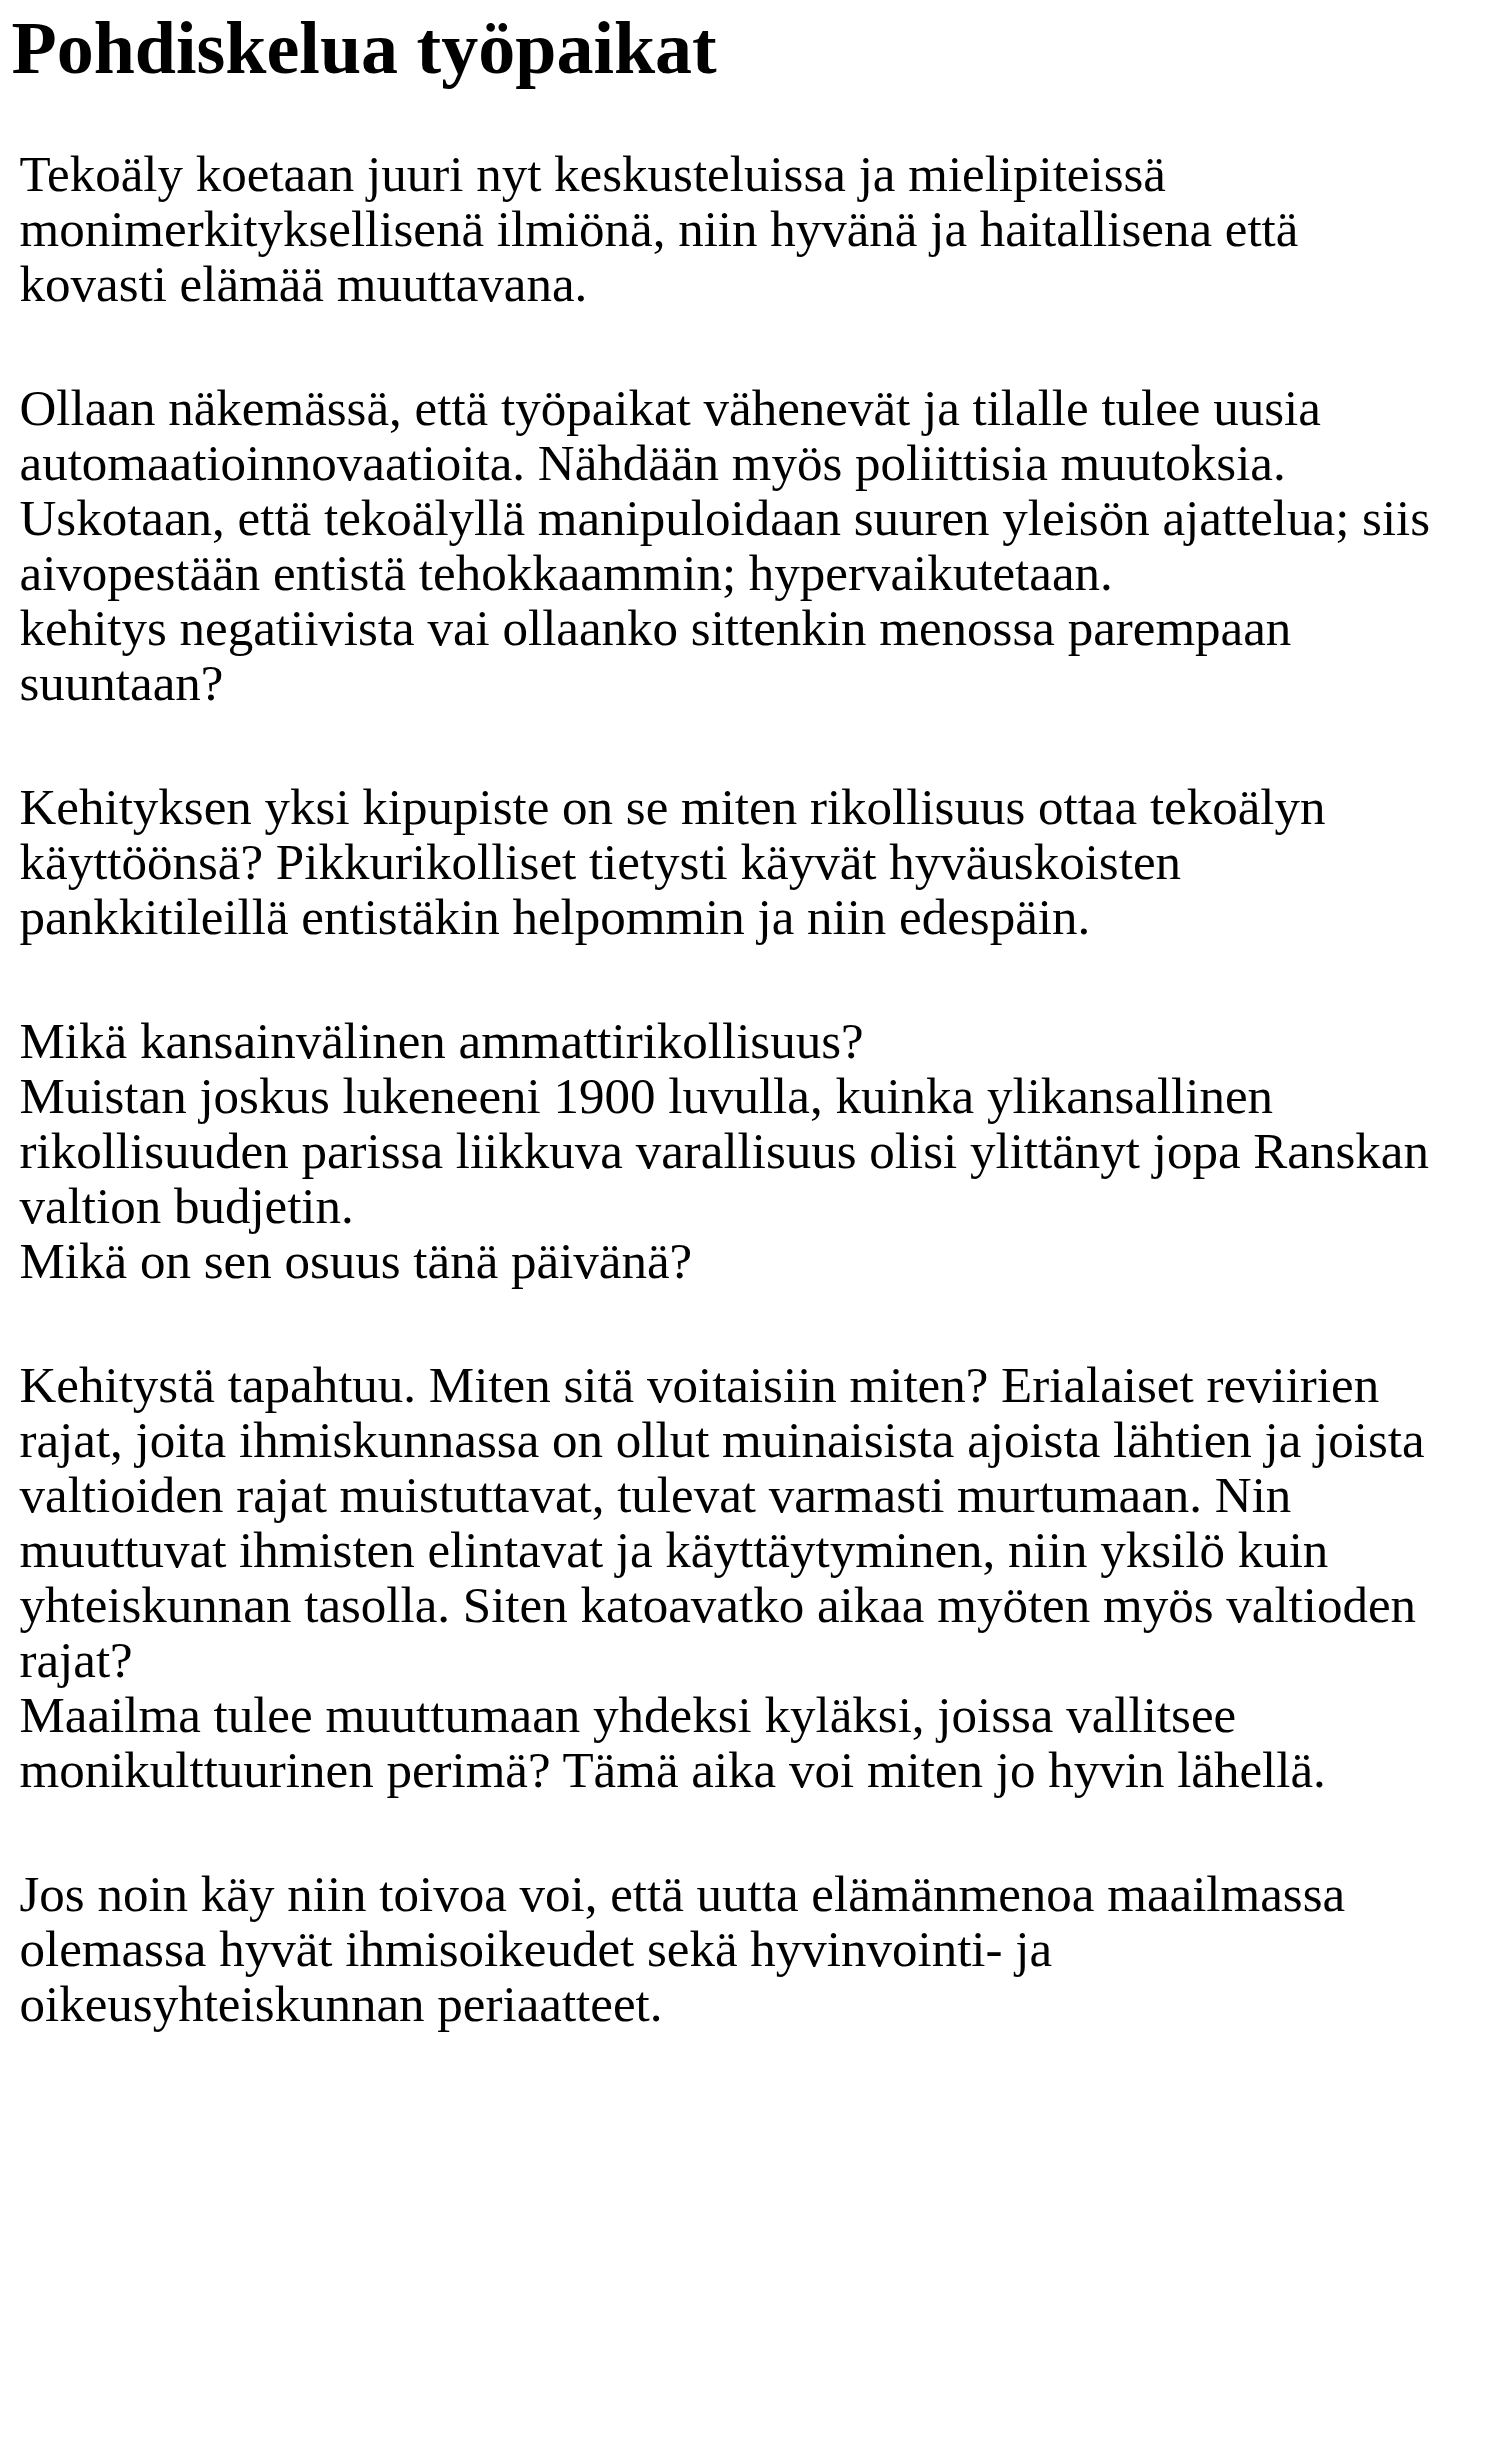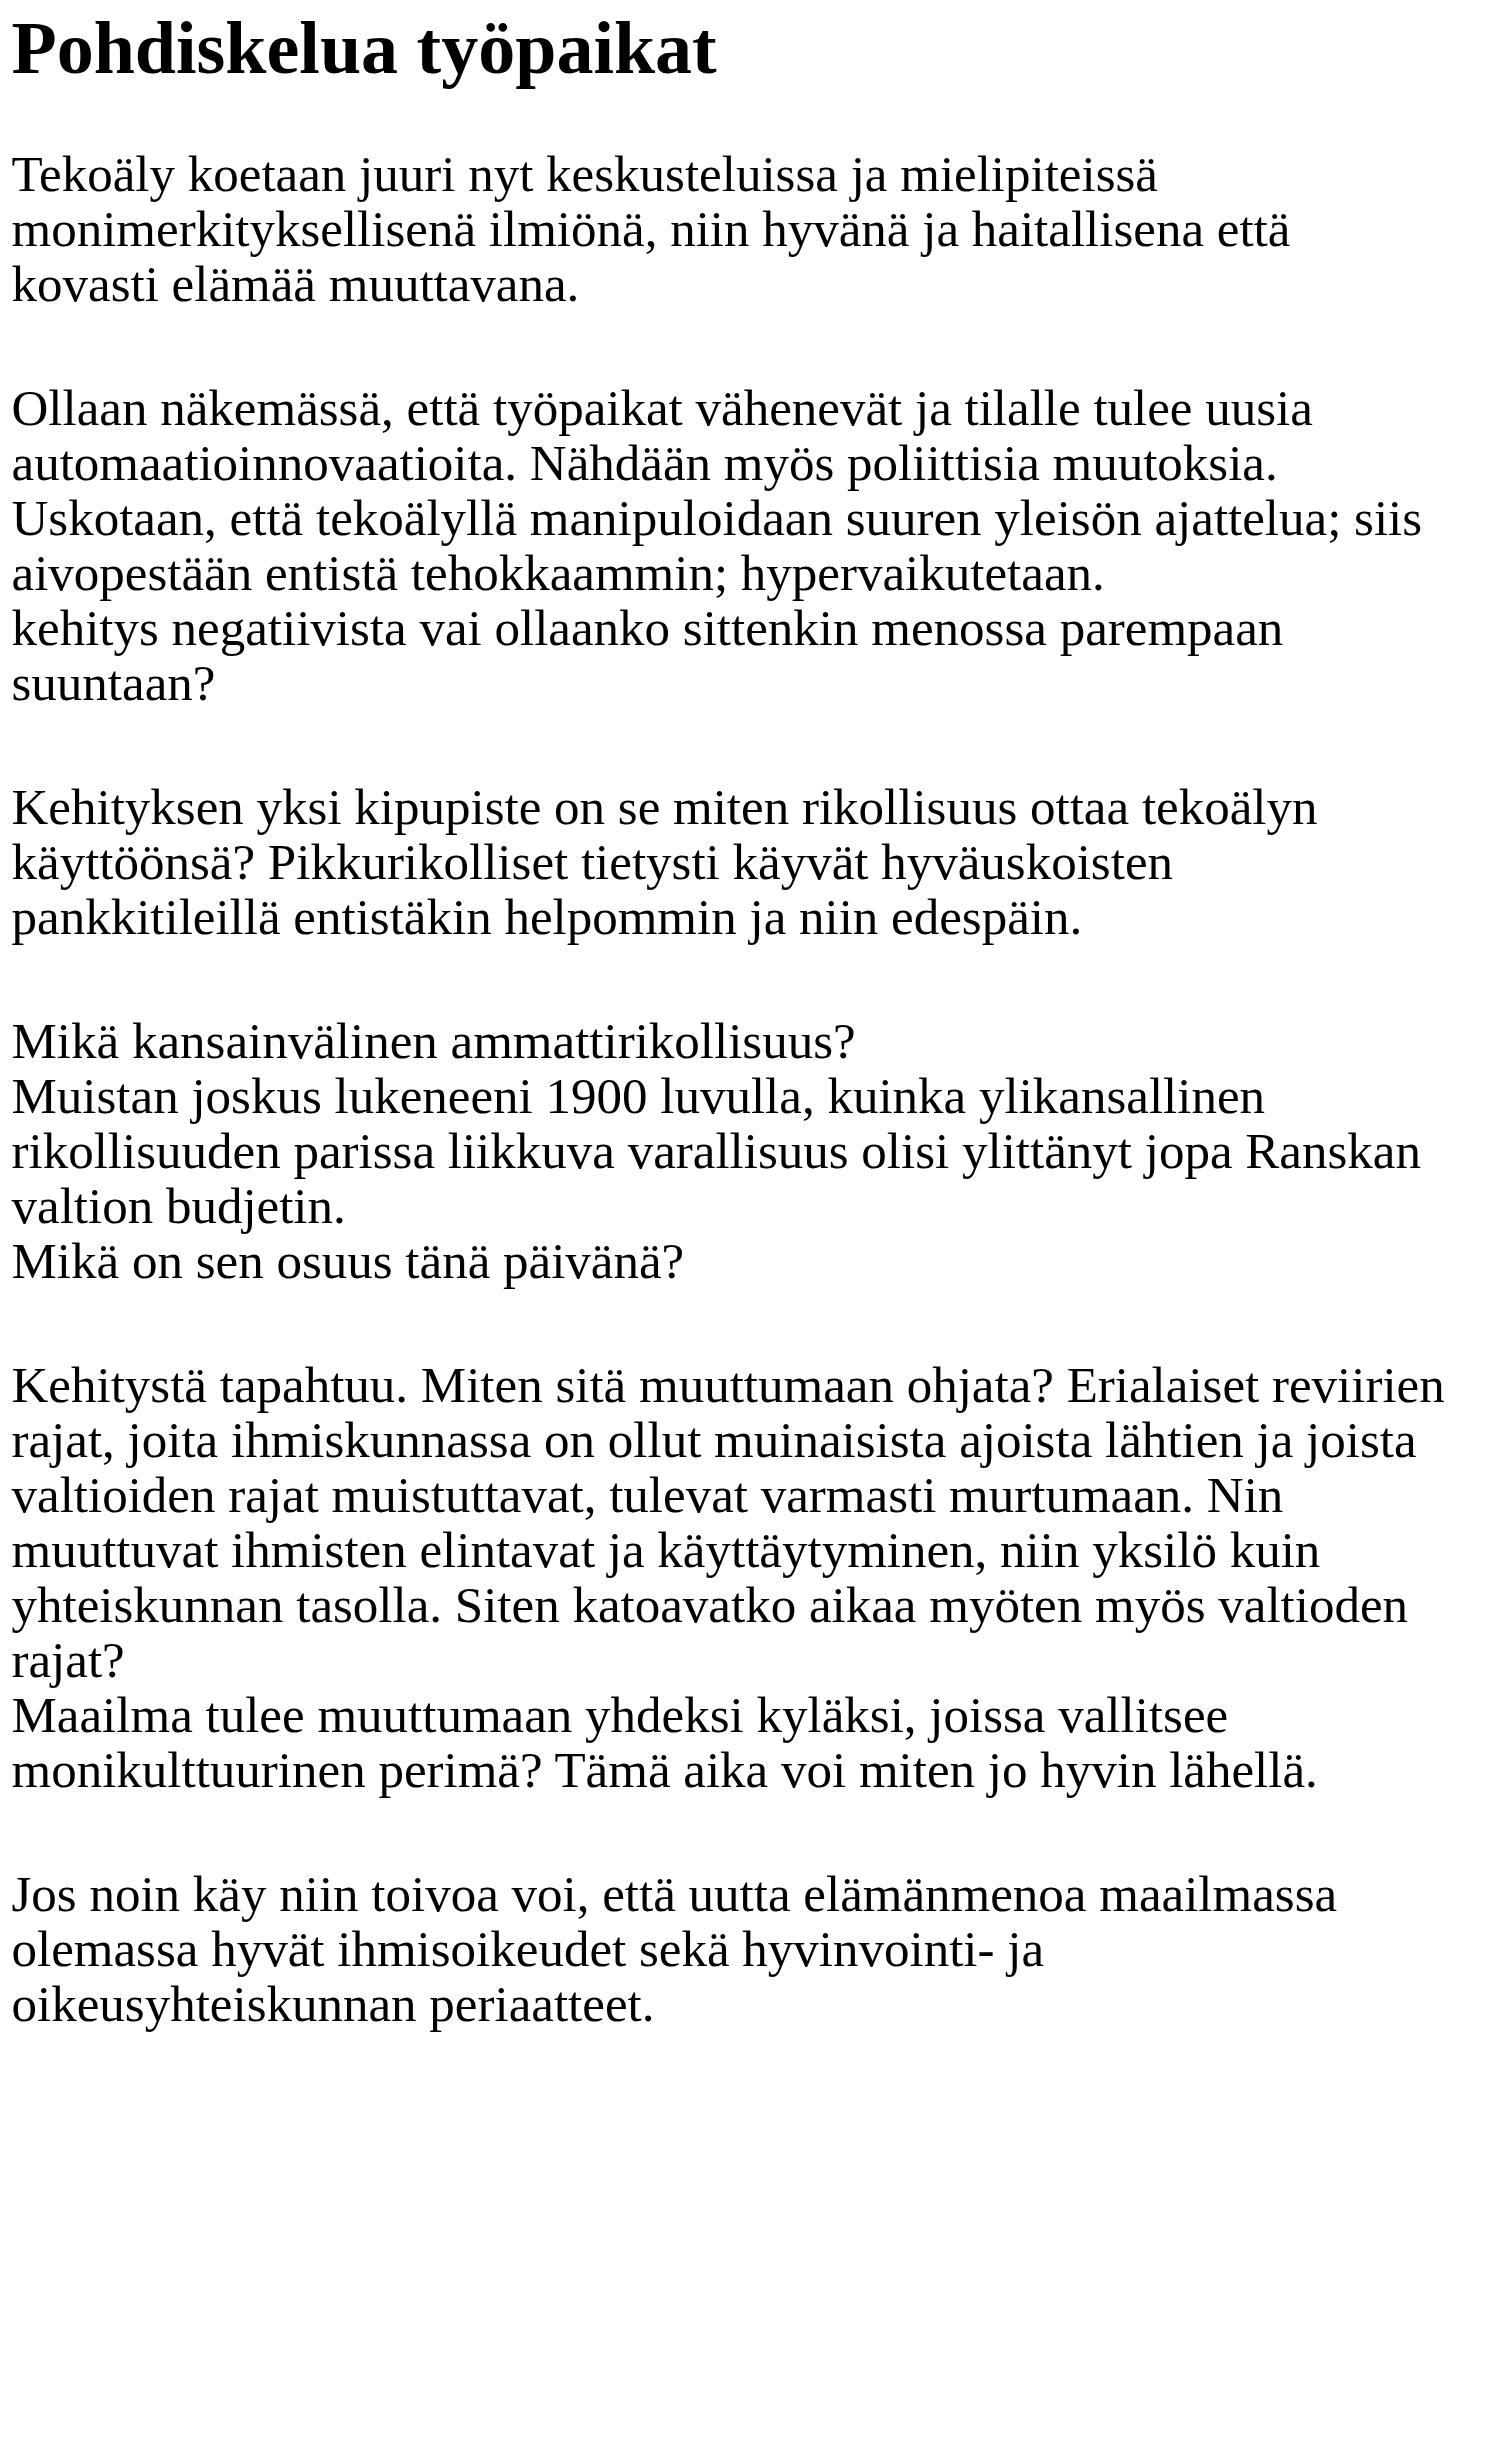--- a/index.html
+++ b/index.html
@@ -18,21 +18,21 @@
     padding: 10.6px 0 0 11.5px;
   }
   h1.doc-title {
     font-size: 74px;
     line-height: 1.0;
     font-weight: bold;
     margin: 0 0 62px 0;
     letter-spacing: 0;
   }
   .paragraph {
-    margin: 0 0 69px 0;
+    margin: 0 0 69px 8px;
   }
   .paragraph:last-child {
     margin-bottom: 0;
   }
   .text-line {
     font-size: 51px;
     line-height: 55px;
     white-space: nowrap;
   }
 </style>
@@ -61,21 +61,21 @@
         <div class="text-line">pankkitileillä entistäkin helpommin ja niin edespäin.</div>
       </div>
       <div class="paragraph">
         <div class="text-line">Mikä kansainvälinen ammattirikollisuus?</div>
         <div class="text-line">Muistan joskus lukeneeni 1900 luvulla, kuinka ylikansallinen</div>
         <div class="text-line">rikollisuuden parissa liikkuva varallisuus olisi ylittänyt jopa Ranskan</div>
         <div class="text-line">valtion budjetin.</div>
         <div class="text-line">Mikä on sen osuus tänä päivänä?</div>
       </div>
       <div class="paragraph">
-        <div class="text-line">Kehitystä tapahtuu. Miten sitä muuttumaan ohjata? Erialaiset reviirien</div>
+        <div class="text-line">Kehitystä tapahtuu. Miten sitä voitaisiin miten? Erialaiset reviirien</div>
         <div class="text-line">rajat, joita ihmiskunnassa on ollut muinaisista ajoista lähtien ja joista</div>
         <div class="text-line">valtioiden rajat muistuttavat, tulevat varmasti murtumaan. Nin</div>
         <div class="text-line">muuttuvat ihmisten elintavat ja käyttäytyminen, niin yksilö kuin</div>
         <div class="text-line">yhteiskunnan tasolla. Siten katoavatko aikaa myöten myös valtioden</div>
         <div class="text-line">rajat?</div>
         <div class="text-line">Maailma tulee muuttumaan yhdeksi kyläksi, joissa vallitsee</div>
         <div class="text-line">monikulttuurinen perimä? Tämä aika voi miten jo hyvin lähellä.</div>
       </div>
       <div class="paragraph">
         <div class="text-line">Jos noin käy niin toivoa voi, että uutta elämänmenoa maailmassa</div>

